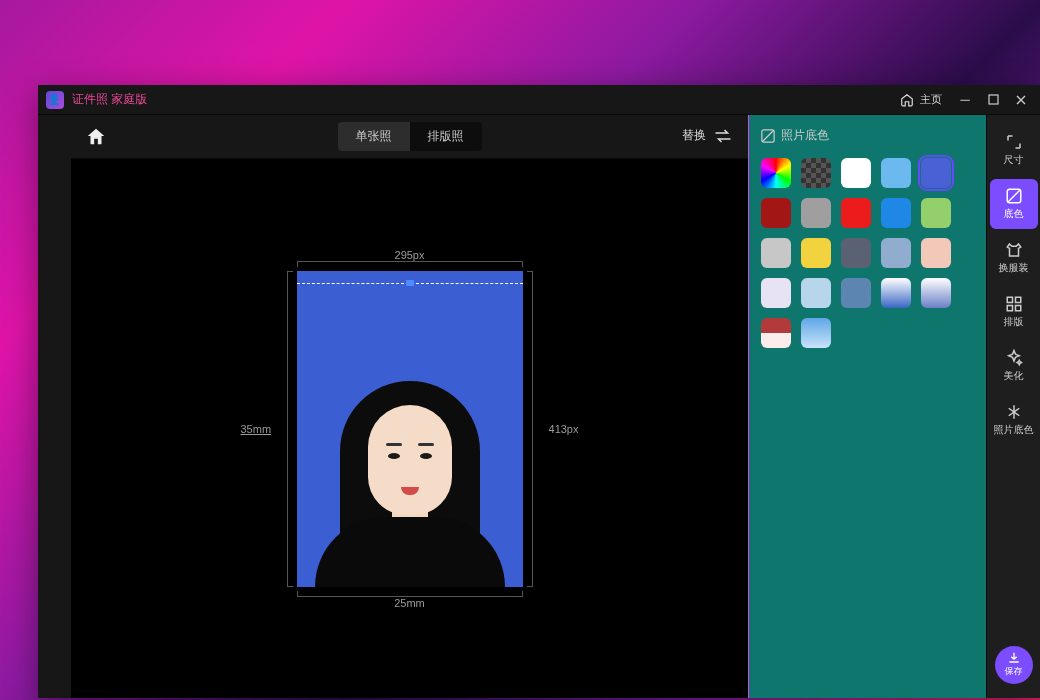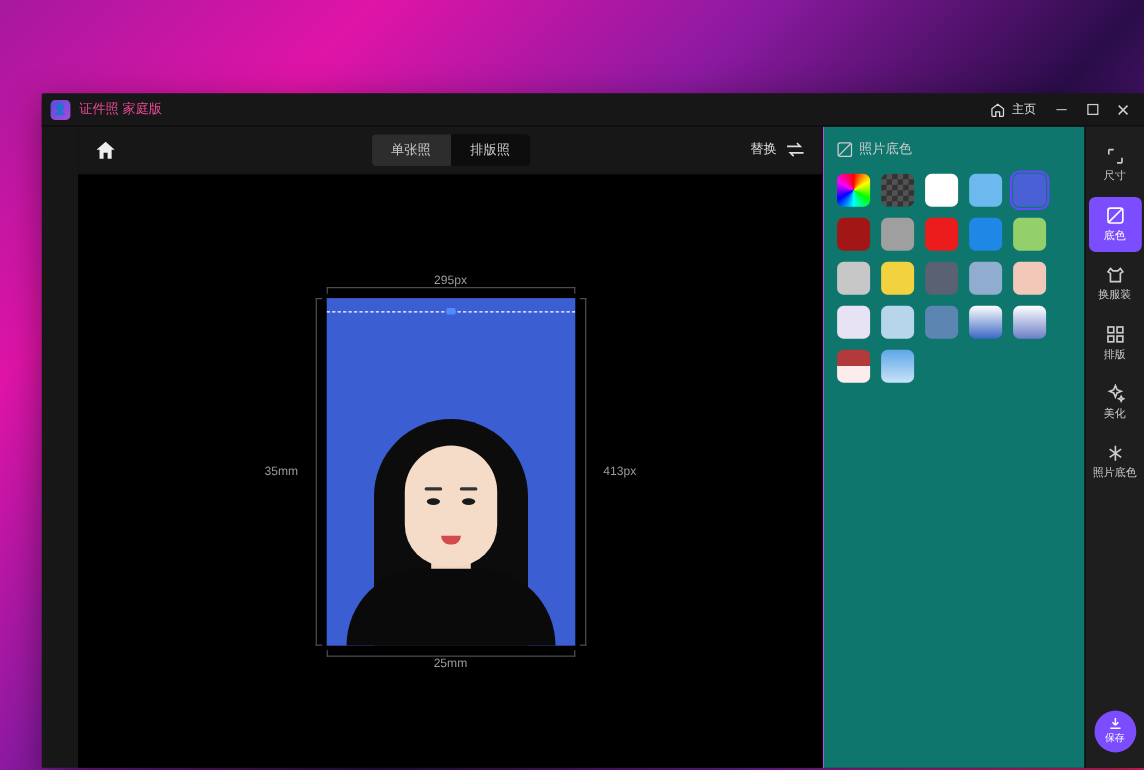--- a/index.html
+++ b/index.html
@@ -83,21 +83,21 @@
       position: absolute; top: 12px; left: 0; right: 0; height: 0;
       border-top: 1px dashed #fff; z-index: 3;
     }
     .crop-handle {
       position: absolute; top: 9px; left: 50%; transform: translateX(-50%);
       width: 8px; height: 6px; background: #4f8cff; z-index: 4; border-radius: 1px;
     }
     .dim { position: absolute; font-size: 11px; color: #9a9a9a; }
     .dim.top { top: -22px; left: 50%; transform: translateX(-50%); text-align: right; }
     .dim.bottom { bottom: -22px; left: 50%; transform: translateX(-50%); }
-    .dim.left { left: -56px; top: 50%; transform: translateY(-50%); }
+    .dim.left { left: -56px; top: 50%; transform: translateY(-50%); text-decoration: underline; }
     .dim.right { right: -56px; top: 50%; transform: translateY(-50%); }
     .bracket { position: absolute; background: #555; }
     .bracket.top, .bracket.bottom { left: 0; right: 0; height: 1px; }
     .bracket.top { top: -10px; } .bracket.bottom { bottom: -10px; }
     .bracket.left, .bracket.right { top: 0; bottom: 0; width: 1px; }
     .bracket.left { left: -10px; } .bracket.right { right: -10px; }
     .bracket::before, .bracket::after { content: ""; position: absolute; background: #555; }
     .bracket.top::before, .bracket.top::after,
     .bracket.bottom::before, .bracket.bottom::after { width: 1px; height: 6px; top: 0; }
     .bracket.top::before, .bracket.bottom::before { left: 0; }

